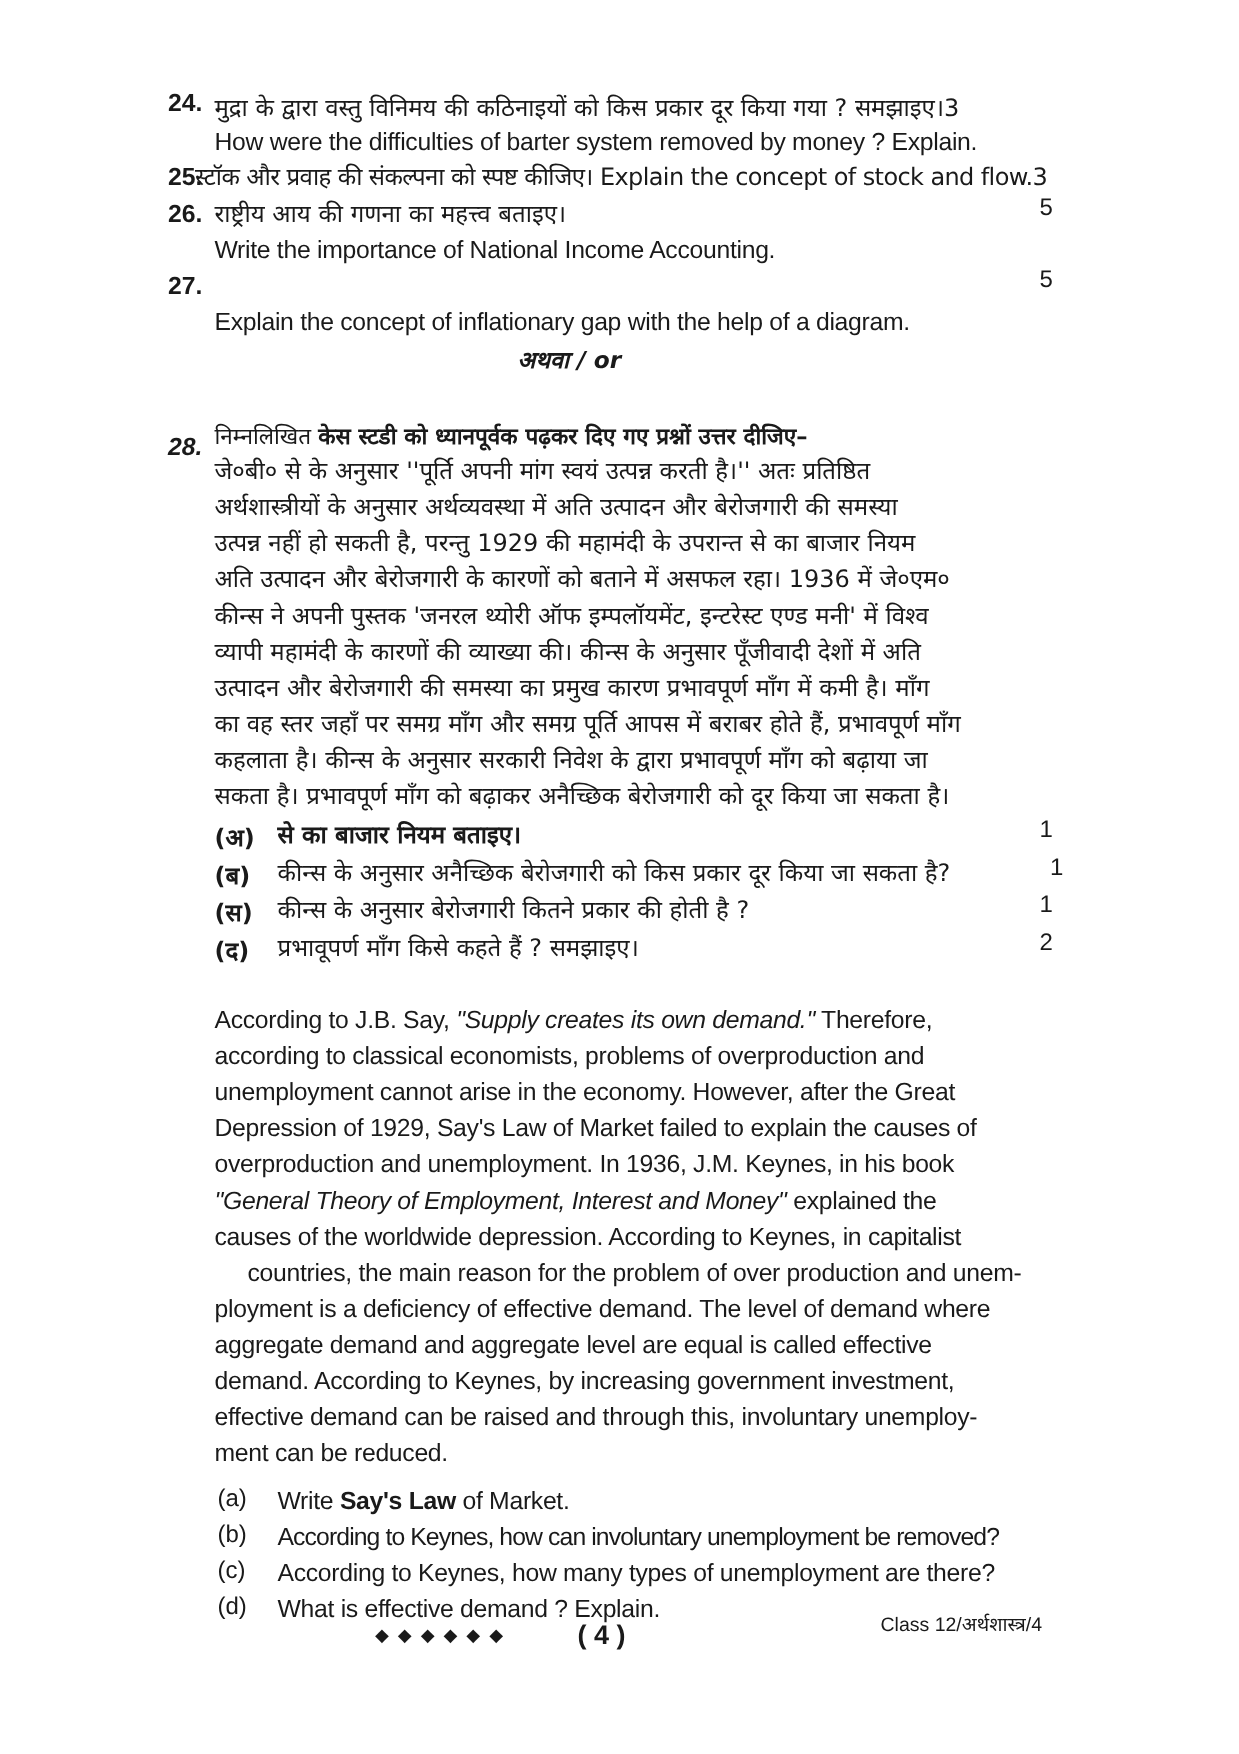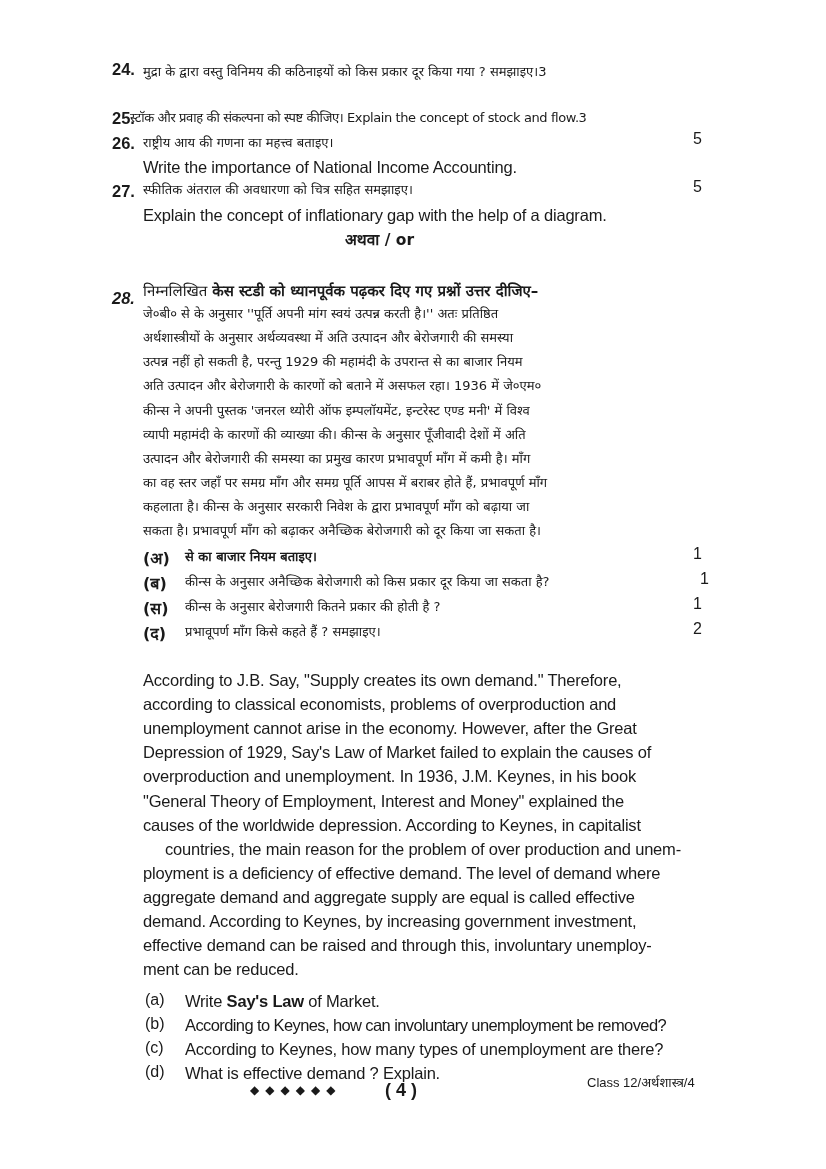--- a/index.html
+++ b/index.html
@@ -1,48 +1,48 @@
 <!DOCTYPE html>
 <html><head>
 <meta charset="utf-8">
 <style>
   html, body { margin: 0; padding: 0; background: #ffffff; }
   body { width: 826px; height: 1169px; position: relative; overflow: hidden; color: #1a1a1a;
          font-family: "Liberation Sans", "DejaVu Sans", sans-serif; }
   .page { position: absolute; left: 0; top: 0; width: 826px; height: 1029px; }
   .line { position: absolute; white-space: nowrap; font-size: 15.5px; line-height: 20px; }
   .en { font-size: 16.5px; letter-spacing: -0.2px; }
-  .hi { font-family: "DejaVu Sans", sans-serif; font-size: 13px; }
+  .hi { font-family: "DejaVu Sans", sans-serif; font-size: 16px; }
   .qnum { position: absolute; font-weight: bold; font-size: 16.5px; }
   .mark { position: absolute; font-size: 16px; }
   .b { font-weight: bold; }
-  .i { }
+  .i { font-style: italic; }
   .sub-label { position: absolute; font-size: 16px; }
   .footer-stars { position: absolute; left: 250px; top: 1083px; font-size: 12px; letter-spacing: 6px; }
   .footer-page { position: absolute; left: 385px; top: 1080px; font-size: 18px; font-weight: bold; }
   .footer-code { position: absolute; left: 587px; top: 1073px; font-size: 13px; }
 </style>
 </head>
 <body>
 
 <div class="page">
 
   <div class="qnum" style="left:112px; top:60px;">24.</div>
   <div class="line hi" style="left:143px; top:62px;">मुद्रा के द्वारा वस्तु विनिमय की कठिनाइयों को किस प्रकार दूर किया गया ? समझाइए।3</div>
+  <div class="line en" style="left:143px; top:85px;">How were the difficulties of barter system removed by money ? Explain.</div>
 
   <div class="qnum" style="left:112px; top:109px;">25.</div>
   <div class="line hi" style="left:130px; top:108px; letter-spacing:-0.4px;text-align:center;">स्टॉक और प्रवाह की संकल्पना को स्पष्ट कीजिए। Explain the concept of stock and flow.3</div>
 
   <div class="qnum" style="left:112px; top:134px;">26.</div>
   <div class="line hi" style="left:143px; top:133px;">राष्ट्रीय आय की गणना का महत्त्व बताइए।</div>
   <div class="mark" style="left:693px; top:130px;">5</div>
   <div class="line en" style="left:143px; top:157px;">Write the importance of National Income Accounting.</div>
 
   <div class="qnum" style="left:112px; top:182px;">27.</div>
-  <div class="line hi" style="left:143px; top:180px;">स्फीतिक अंतराल की अवधारणा को चित्र सहित समझाइए।</div>
   <div class="mark" style="left:693px; top:178px;">5</div>
   <div class="line en" style="left:143px; top:205px;">Explain the concept of inflationary gap with the help of a diagram.</div>
   <div class="line hi b i" style="left:345px; top:230px; font-size:15.5px;">अथवा / or</div>
 
   <div class="qnum" style="left:112px; top:289px;font-style:italic;">28.</div>
   <div class="line hi" style="left:143px; top:281px; font-size:15px;"><span>निम्नलिखित </span><span class="b">केस स्टडी को ध्यानपूर्वक पढ़कर दिए गए प्रश्नों उत्तर दीजिए–</span></div>
 
   <div>
     <div class="line hi" style="left:143px; top:304px;">जे०बी० से के अनुसार ''पूर्ति अपनी मांग स्वयं उत्पन्न करती है।'' अतः प्रतिष्ठित</div>
     <div class="line hi" style="left:143px; top:328px;">अर्थशास्त्रीयों के अनुसार अर्थव्यवस्था में अति उत्पादन और बेरोजगारी की समस्या</div>
@@ -78,21 +78,21 @@
   <div>
     <div class="line en" style="left:143px; top:670px;"><span>According to J.B. Say, </span><span class="i">"Supply creates its own demand."</span><span> Therefore,</span></div>
     <div class="line en" style="left:143px; top:694px;">according to classical economists, problems of overproduction and</div>
     <div class="line en" style="left:143px; top:718px;">unemployment cannot arise in the economy. However, after the Great</div>
     <div class="line en" style="left:143px; top:742px;">Depression of 1929, Say's Law of Market failed to explain the causes of</div>
     <div class="line en" style="left:143px; top:766px;">overproduction and unemployment. In 1936, J.M. Keynes, in his book</div>
     <div class="line en" style="left:143px; top:791px;"><span></span><span class="i">"General Theory of Employment, Interest and Money"</span><span> explained the</span></div>
     <div class="line en" style="left:143px; top:815px;">causes of the worldwide depression. According to Keynes, in capitalist</div>
     <div class="line en" style="left:143px; top:839px;margin-left:22px;">countries, the main reason for the problem of over production and unem-</div>
     <div class="line en" style="left:143px; top:863px;">ployment is a deficiency of effective demand. The level of demand where</div>
-    <div class="line en" style="left:143px; top:887px;">aggregate demand and aggregate supply are equal is called effective</div>
+    <div class="line en" style="left:143px; top:887px;">aggregate demand and aggregate level are equal is called effective</div>
     <div class="line en" style="left:143px; top:911px;">demand. According to Keynes, by increasing government investment,</div>
     <div class="line en" style="left:143px; top:935px;">effective demand can be raised and through this, involuntary unemploy-</div>
     <div class="line en" style="left:143px; top:959px;">ment can be reduced.</div>
   </div>
 
   <div>
     <div class="sub-label" style="left:145px; top:991px;">(a)</div>
     <div class="line en" style="left:185px; top:991px;"><span>Write </span><span class="b">Say's Law</span><span> of Market.</span></div>
 
     <div class="sub-label" style="left:145px; top:1015px;">(b)</div>

